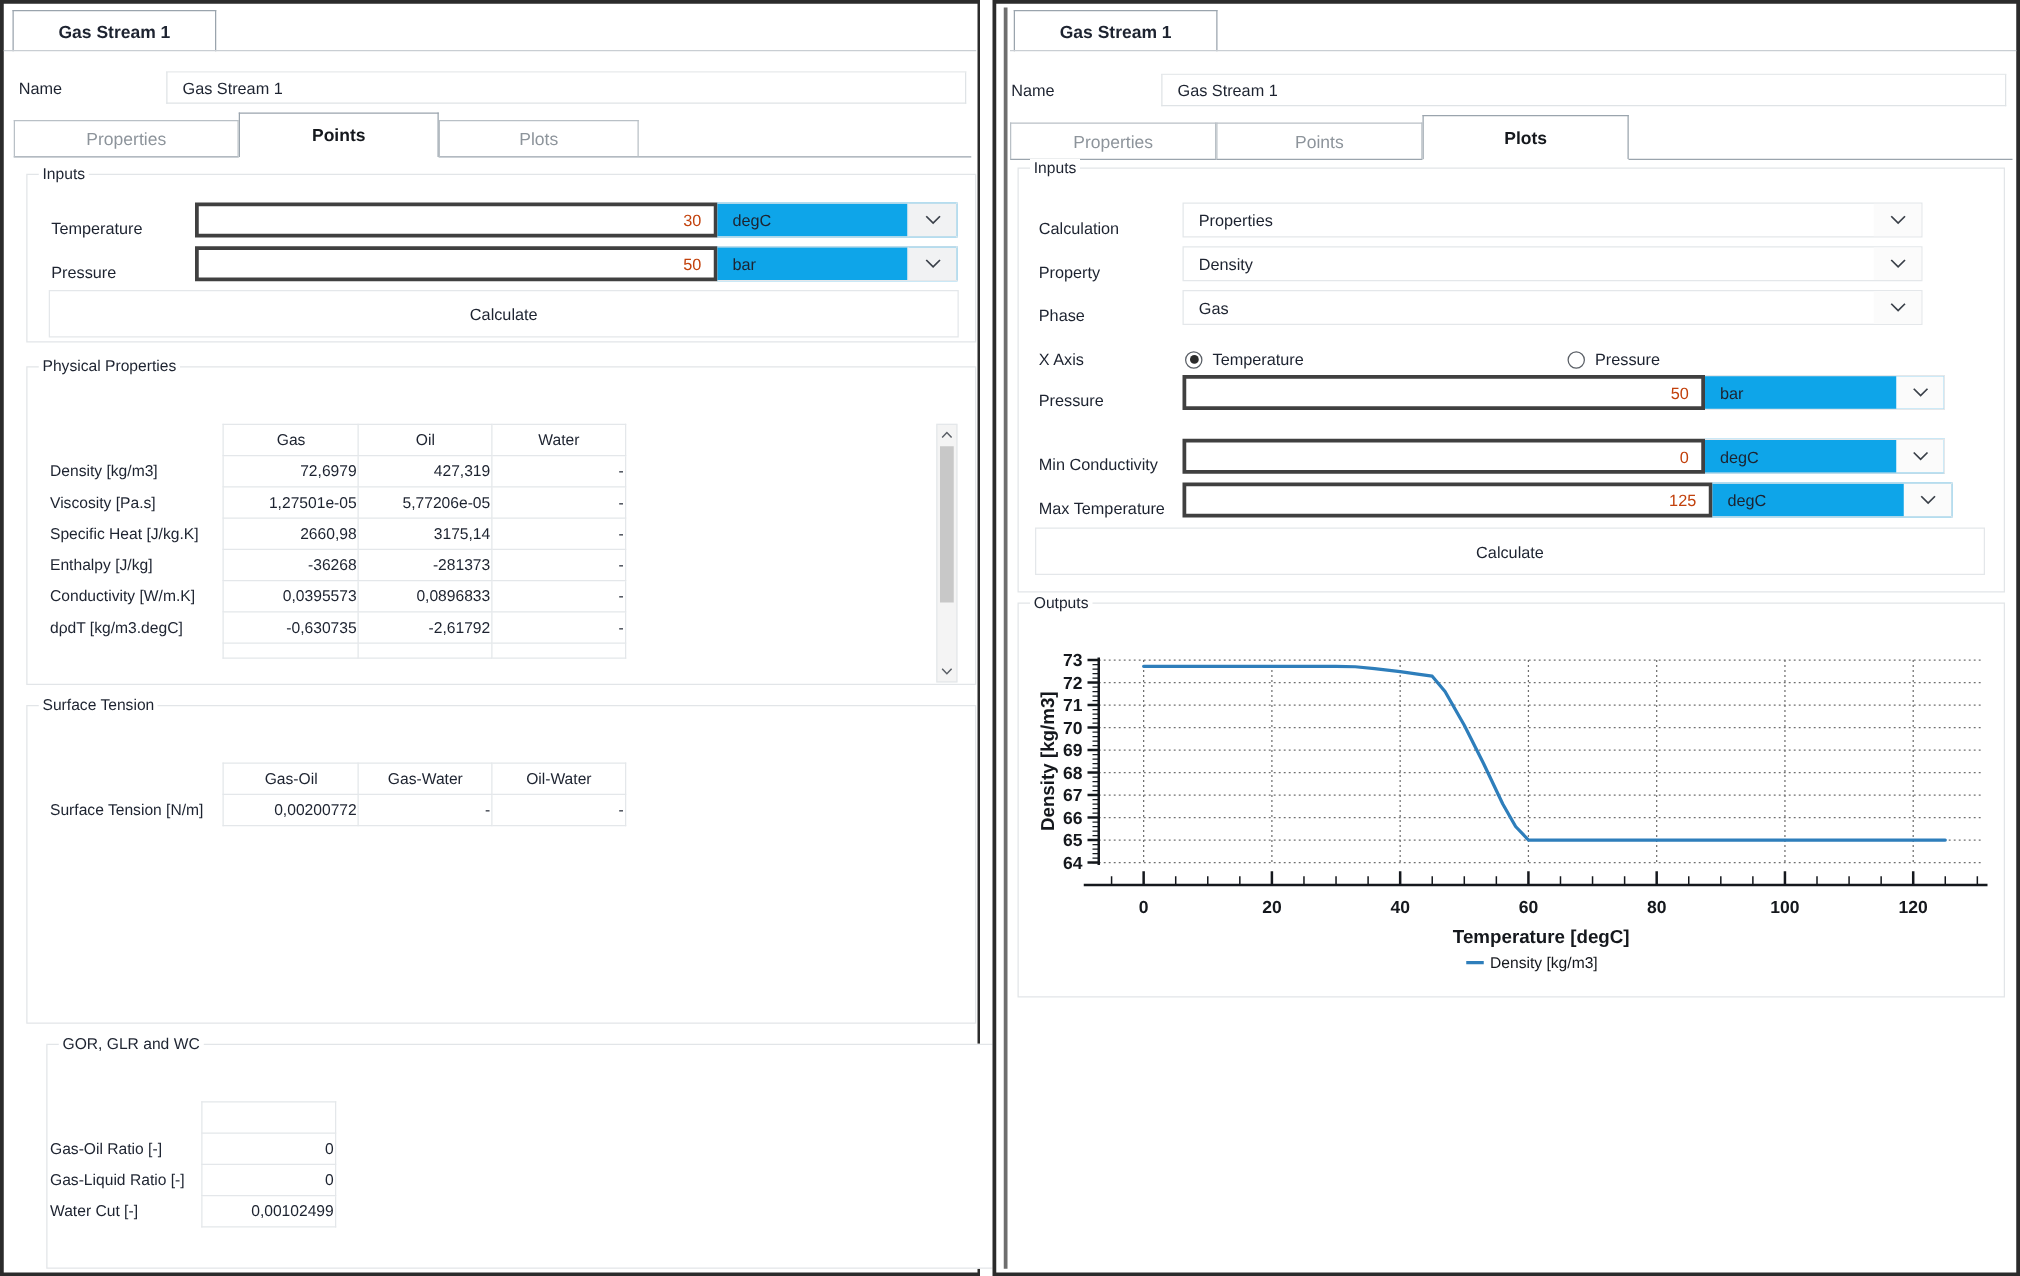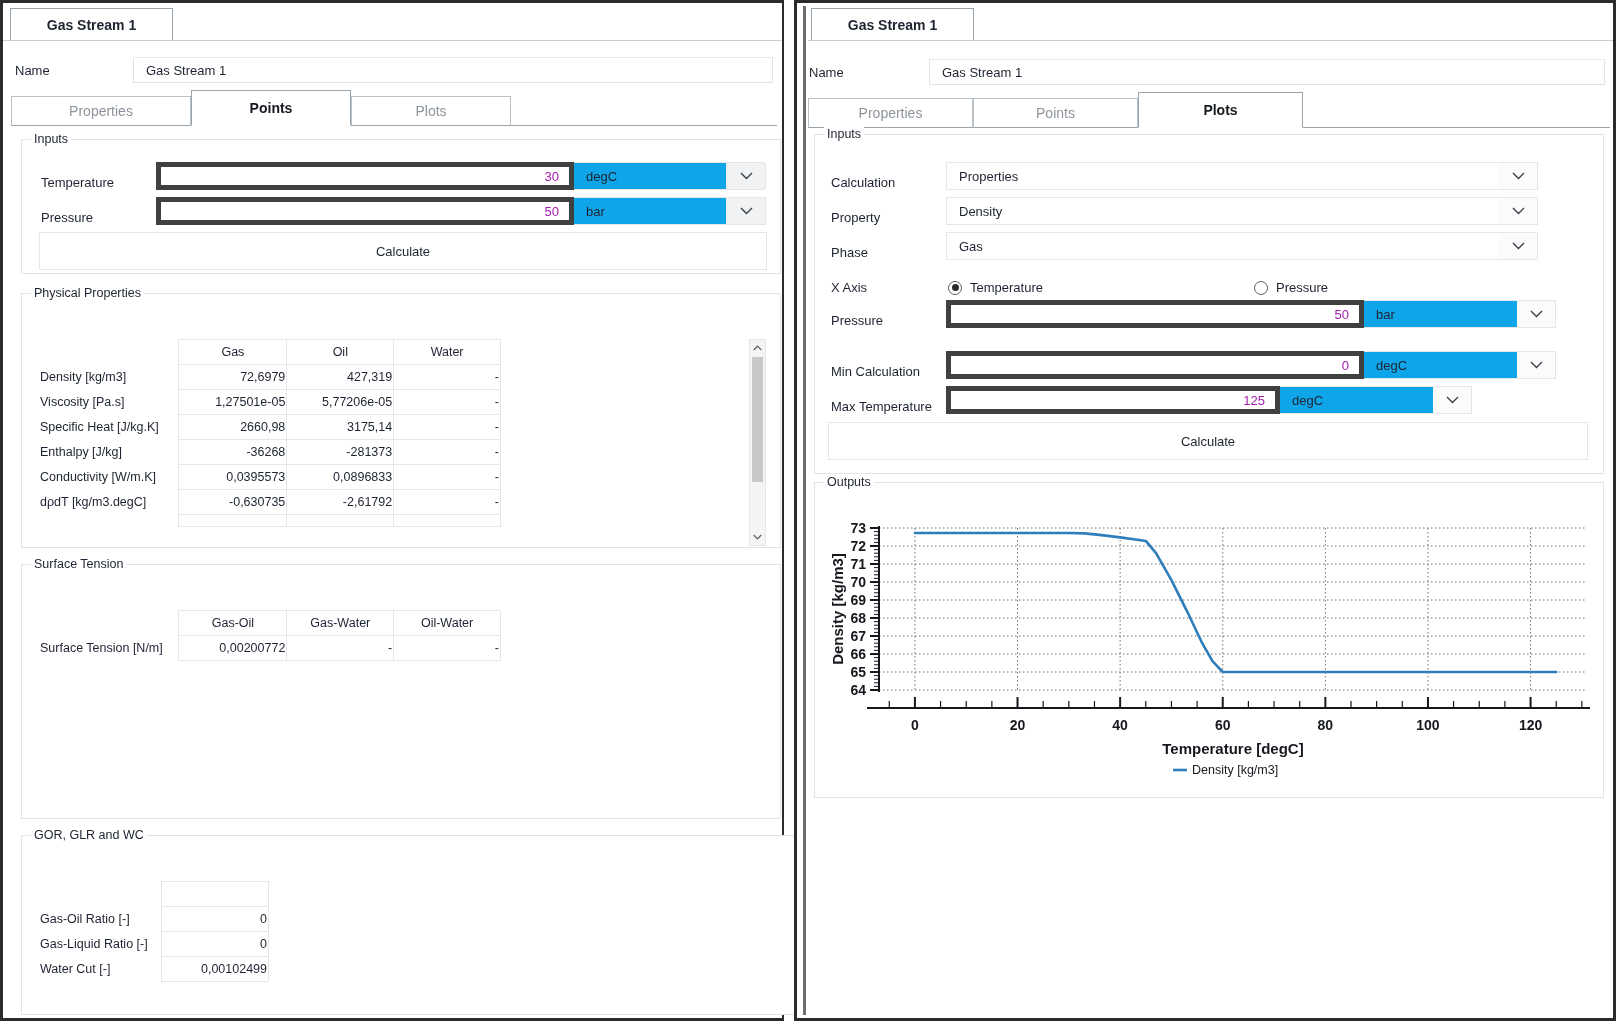--- a/index.html
+++ b/index.html
@@ -55,23 +55,23 @@
   }
 
   
   .group{position:absolute;box-sizing:border-box;border:1px solid #e2e5e8;background:#fff;}
   .grouplbl{position:absolute;font-size:12.5px;color:#1d2330;background:#fff;padding:0 3px;}
 
   
   .frow{position:absolute;display:flex;align-items:flex-end;}
   .flabel{font-size:13px;color:#1d2330;}
   .fnum{
-    box-sizing:border-box;height:28px;background:#fff;border:5px solid #404040;
+    box-sizing:border-box;height:28px;background:#fff;border:3px solid #404040;
     display:flex;align-items:center;justify-content:flex-end;
-    padding-right:10px;font-size:13px;color:#a21caf;
+    padding-right:10px;font-size:13px;color:#c2410c;
   }
   .funit{
     box-sizing:border-box;height:28px;background:#0ea5e9;border:1px solid #e4e7ea;border-left:none;
     display:flex;align-items:center;padding-left:12px;font-size:13px;color:#1d2330;
     position:relative;
   }
   .combo{
     box-sizing:border-box;height:28px;background:#fff;border:1px solid #e4e7ea;
     display:flex;align-items:center;padding-left:12px;font-size:13px;color:#1d2330;
     position:relative;
@@ -274,21 +274,21 @@
       <tbody>
         <tr>
           <td class="rowhdr">Surface Tension [N/m]</td>
           <td class="val">0,00200772</td>
           <td class="val">-</td>
           <td class="val">-</td>
         </tr>
       </tbody>
     </table>
 
-    <div class="group" style="left:18px;top:832px;width:900px;height:180px;padding-left:16px;">
+    <div class="group" style="left:34px;top:832px;width:900px;height:180px;padding-left:16px;">
       <span class="grouplbl" style="left:9px;top:-8px;">GOR, GLR and WC</span>
     </div>
 
     <table class="tbl" style="left:36px;top:878px;width:230px;">
       <thead>
         <tr>
           <th class="corner" style="width:122px;"></th>
           <th style="width:106px;"></th>
         </tr>
       </thead>
@@ -401,37 +401,37 @@
         <span>bar</span>
         <span class="chev flat">
           <svg width="13" height="8" viewBox="0 0 13 8">
               <path d="M1 1 L6.5 6.5 L12 1" stroke="#3a4049" stroke-width="1.4" fill="none"></path>
             </svg>
         </span>
       </div>
     </div>
 
     <div class="frow" style="left:34px;top:348px;">
-      <span class="flabel" style="width:115px;">Min Calculation</span>
+      <span class="flabel" style="width:115px;">Min Conductivity</span>
       <div class="fnum" style="width:418px;">
         <span>0</span>
       </div>
       <div class="funit" style="width:192px;">
         <span>degC</span>
         <span class="chev flat">
           <svg width="13" height="8" viewBox="0 0 13 8">
               <path d="M1 1 L6.5 6.5 L12 1" stroke="#3a4049" stroke-width="1.4" fill="none"></path>
             </svg>
         </span>
       </div>
     </div>
 
     <div class="frow" style="left:34px;top:383px;">
       <span class="flabel" style="width:115px;">Max Temperature</span>
-      <div class="fnum" style="width:334px;">
+      <div class="fnum" style="width:424px;">
         <span>125</span>
       </div>
       <div class="funit" style="width:192px;">
         <span>degC</span>
         <span class="chev flat">
           <svg width="13" height="8" viewBox="0 0 13 8">
               <path d="M1 1 L6.5 6.5 L12 1" stroke="#3a4049" stroke-width="1.4" fill="none"></path>
             </svg>
         </span>
       </div>

